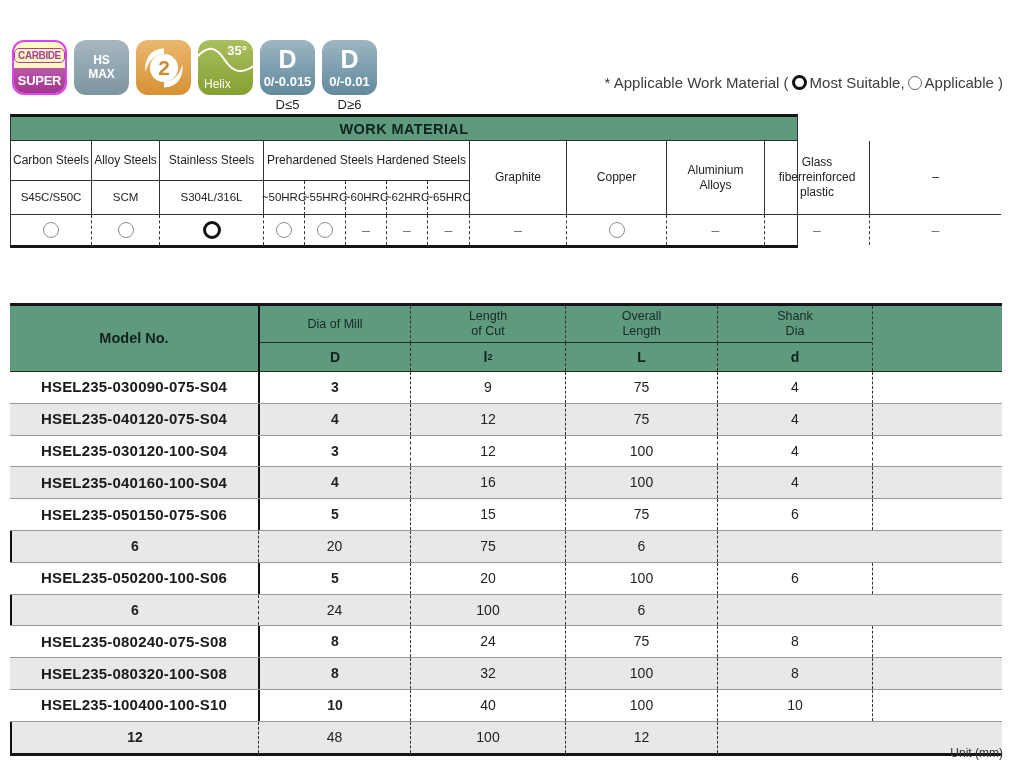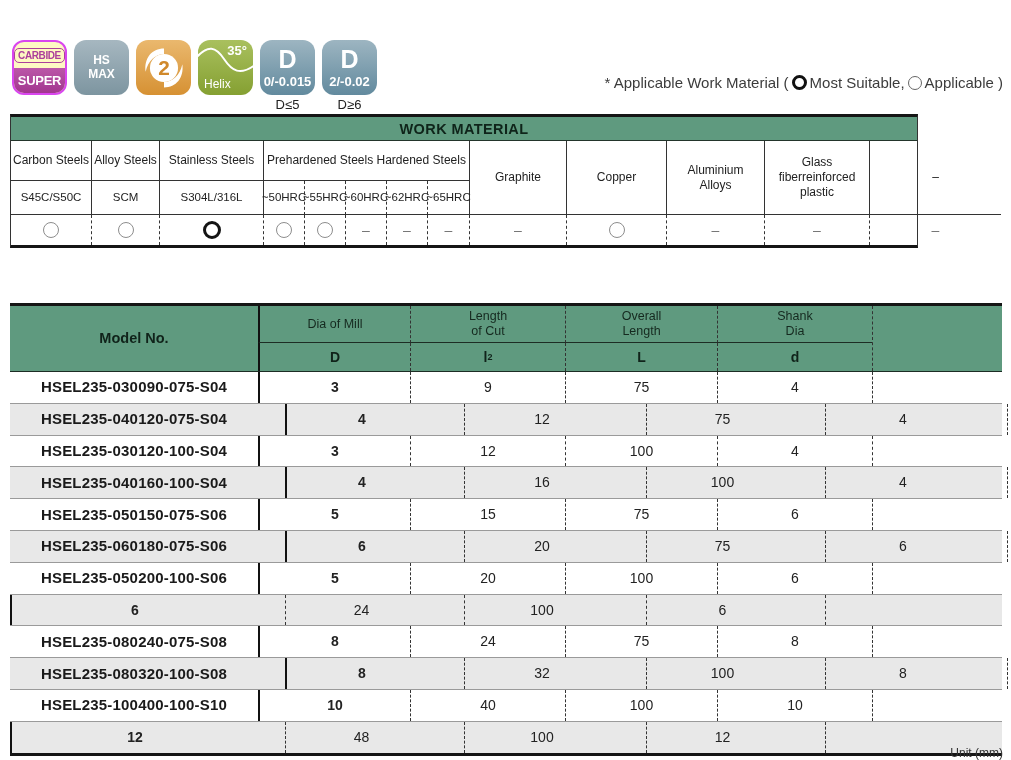--- a/index.html
+++ b/index.html
@@ -29,21 +29,21 @@
   .helix-label{position:absolute;bottom:4px;left:6px;color:#fff;font-size:12px;}
   .helix-wave{position:absolute;left:0;top:0;}
   .b-tol{background:linear-gradient(180deg,#9db5c1,#628a9e);color:#fff;}
   .tol-letter{font-size:25px;font-weight:bold;line-height:1;margin-top:1px;}
   .tol-value{font-size:13px;font-weight:bold;margin-top:2px;}
   
   .note{position:absolute;top:74px;right:8px;font-size:15px;color:#3c3c3c;display:flex;align-items:center;gap:3px;}
   .ring-bold{display:inline-block;width:9px;height:9px;border:3.2px solid #111;border-radius:50%;}
   .ring-thin{display:inline-block;width:12px;height:12px;border:1.5px solid #666;border-radius:50%;}
   
-  .wm-box{position:absolute;left:10px;top:114px;width:908px;box-sizing:border-box;
+  .wm-box{position:absolute;left:10px;top:114px;width:788px;box-sizing:border-box;
           border-top:3px solid #151515;border-bottom:3px solid #151515;
           border-left:1px solid #333;border-right:1px solid #333;}
   .wm-title{height:23px;background:#5f9a7f;border-bottom:1px solid #23352b;display:flex;
             align-items:center;justify-content:center;font-weight:bold;font-size:14.5px;
             color:#0f241a;letter-spacing:0.4px;}
   .wm-grid{display:grid;grid-template-columns:80px 68px 104px 41px 41px 41px 41px 42px 97px 100px 98px 105px 132px;
            grid-template-rows:40px 34px 30px;}
   .wm-cell{box-sizing:border-box;display:flex;align-items:center;justify-content:center;
            text-align:center;white-space:pre-line;line-height:1.25;}
   .wm-name{font-size:12px;color:#222;}
@@ -61,21 +61,21 @@
              grid-template-rows:37px 28px;background:#5f9a7f;border-bottom:1px solid #1d2d24;}
   .mt-cell{box-sizing:border-box;display:flex;align-items:center;justify-content:center;
            text-align:center;white-space:pre-line;line-height:1.2;}
   .mt-model-head{grid-row:1 / span 2;font-weight:bold;font-size:14.5px;color:#10231a;}
   .mt-name{font-size:12.5px;color:#15291f;}
   .mt-letter{font-weight:bold;font-size:14px;color:#10231a;}
   .mt-letter sub{font-size:9px;}
   .bl-heavy{border-left:2px solid #111;}
   .hdr-hline{border-bottom:1px solid #1d2d24;}
   .mt-row{display:grid;grid-template-columns:248px 152px 155px 152px 155px 130px;height:30.8px;}
-  .mt-row.alt{background:#e8e8e8;gap:27px;}
+  .mt-row.alt{background:#e8e8e8;}
   .mt-row + .mt-row{border-top:1px solid #9a9a9a;}
   .mt-model{font-weight:bold;font-size:15px;color:#1a1a1a;letter-spacing:0.2px;}
   .mt-num{font-size:14px;color:#222;}
   .mt-num.bold{font-weight:bold;}
   .unit{position:absolute;top:746px;right:8px;font-size:12px;color:#333;}
 </style>
 </head>
 <body>
 
 <div class="badges">
@@ -107,21 +107,21 @@
   <div class="badge-col">
     <div class="badge b-tol">
       <span class="tol-letter">D</span>
       <span class="tol-value">0/-0.015</span>
     </div>
     <span class="badge-caption">D≤5</span>
   </div>
   <div class="badge-col">
     <div class="badge b-tol">
       <span class="tol-letter">D</span>
-      <span class="tol-value">2/-0.02</span>
+      <span class="tol-value">0/-0.01</span>
     </div>
     <span class="badge-caption">D≥6</span>
   </div>
 </div>
 
 <div class="note">
   <span>* Applicable Work Material (</span>
   <span class="ring-bold"></span>
   <span>Most Suitable,</span>
   <span class="ring-thin"></span>
@@ -217,21 +217,20 @@
       </div>
       <div class="mt-row">
         <div class="mt-cell mt-model">HSEL235-050150-075-S06</div>
         <div class="mt-cell mt-num bold bl-heavy">5</div>
         <div class="mt-cell mt-num bl-d">15</div>
         <div class="mt-cell mt-num bl-d">75</div>
         <div class="mt-cell mt-num bl-d">6</div>
         <div class="mt-cell bl-d"></div>
       </div>
       <div class="mt-row alt">
-        <div class="mt-cell mt-model">HSEL235-060180-075-S06</div>
         <div class="mt-cell mt-num bold bl-heavy">6</div>
         <div class="mt-cell mt-num bl-d">20</div>
         <div class="mt-cell mt-num bl-d">75</div>
         <div class="mt-cell mt-num bl-d">6</div>
         <div class="mt-cell bl-d"></div>
       </div>
       <div class="mt-row">
         <div class="mt-cell mt-model">HSEL235-050200-100-S06</div>
         <div class="mt-cell mt-num bold bl-heavy">5</div>
         <div class="mt-cell mt-num bl-d">20</div>

